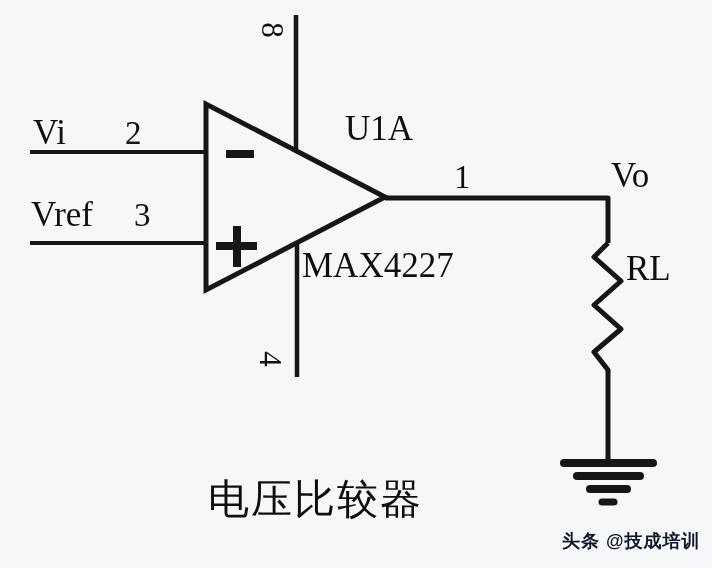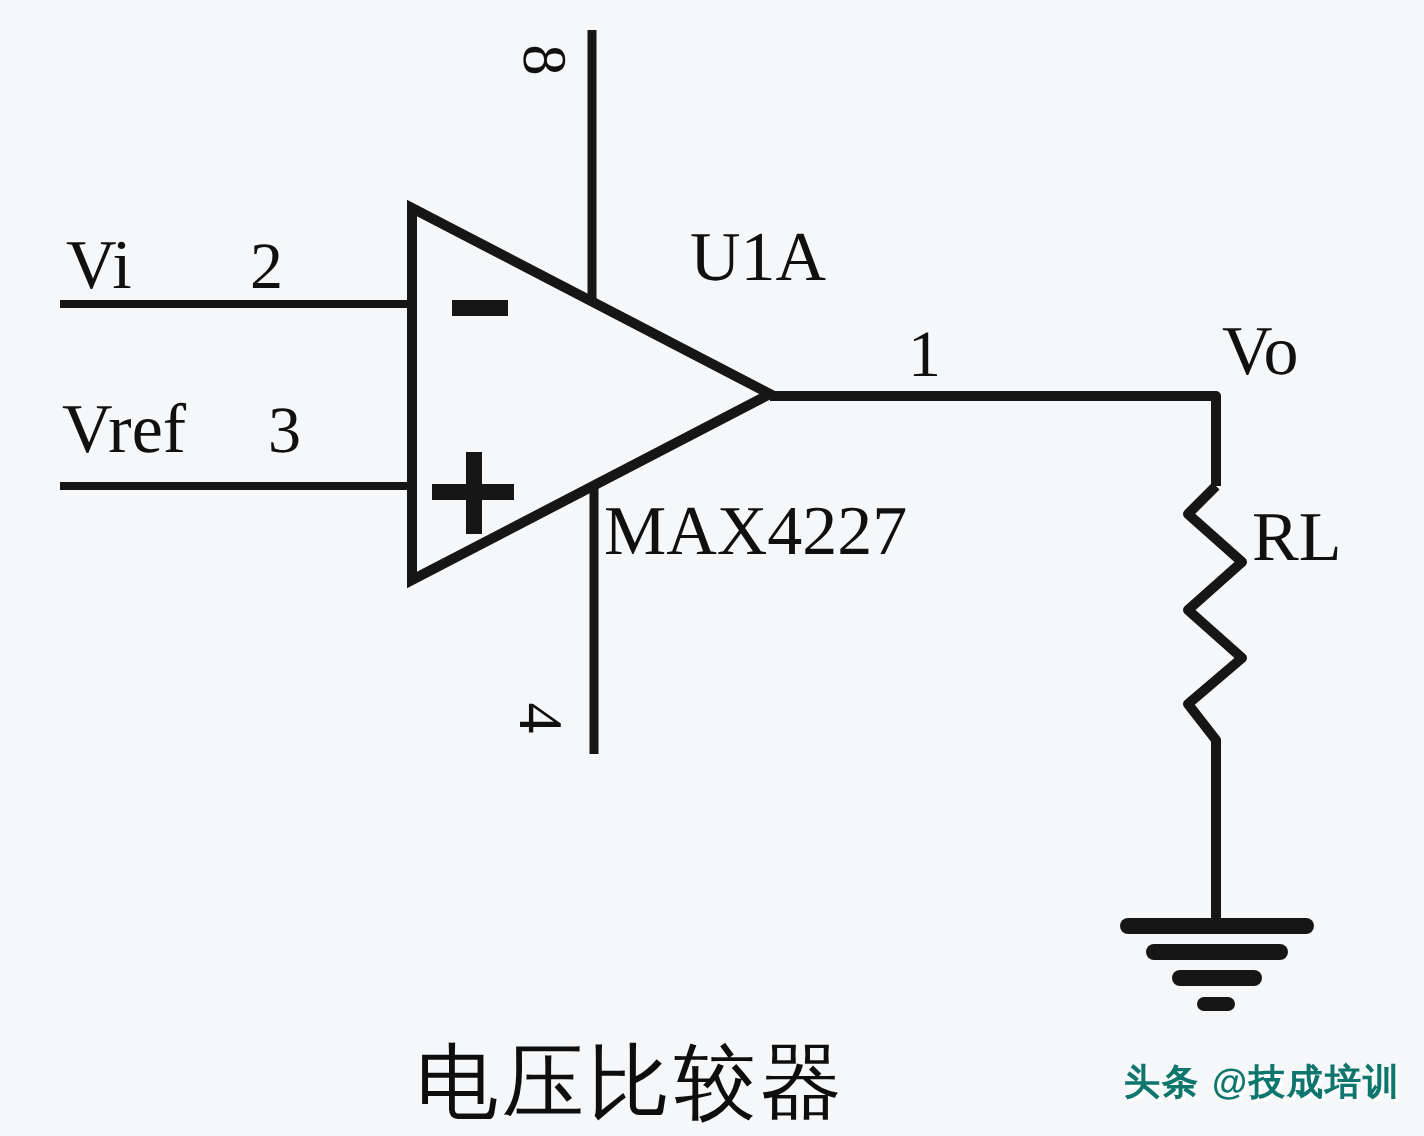--- a/index.html
+++ b/index.html
@@ -30,35 +30,35 @@
   .lbl {
     font-family: "Liberation Serif", "DejaVu Serif", serif;
     fill: #101010;
   }
   .lbl-lg  { font-size: 35px; }
   .lbl-num { font-size: 33px; }
   .lbl-pin { font-size: 31px; }
   .caption {
     position: absolute;
     left: 208px;
-    top: 514px;
+    top: 472px;
     font-size: 41px;
     letter-spacing: 2px;
     color: #0e0e0e;
     font-family: "Liberation Serif", "DejaVu Serif", serif;
     white-space: nowrap;
   }
   .watermark {
     position: absolute;
     left: 562px;
     top: 529px;
     font-size: 18px;
     font-weight: bold;
     letter-spacing: 1px;
-    color: #0f766e;
+    color: #0f172a;
     text-shadow: 1.5px 1.5px 0 #ffffff;
     font-family: "Liberation Sans", "DejaVu Sans", sans-serif;
     white-space: nowrap;
   }
 </style>
 </head>
 <body>
 
 <div class="canvas">
 

